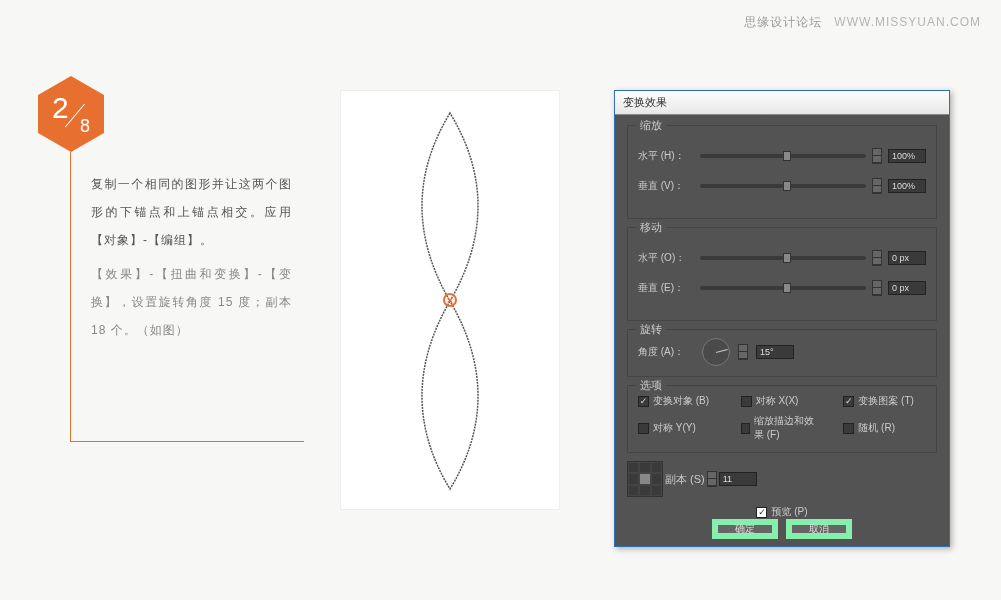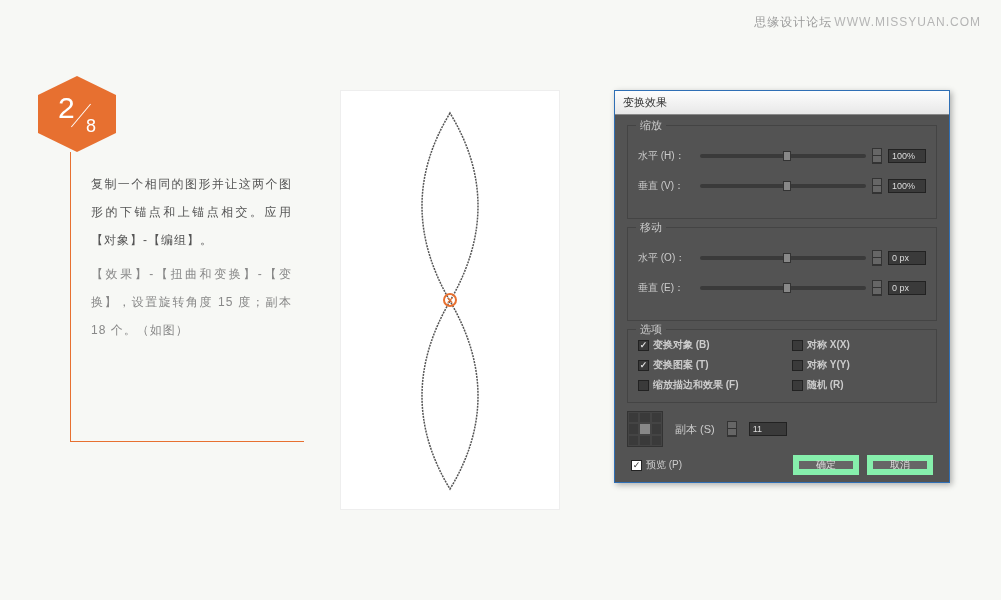--- a/index.html
+++ b/index.html
@@ -1,22 +1,22 @@
 <!DOCTYPE html>
 <html><head>
 <meta charset="utf-8">
 <style>
 * { margin: 0; padding: 0; box-sizing: border-box; }
 body { width: 1001px; height: 600px; background: #f7f8f5; font-family: "Microsoft YaHei", sans-serif; position: relative; overflow: hidden; }
 
 .watermark { position: absolute; top: 14px; right: 20px; font-size: 12px; color: #b5b5b5; letter-spacing: 1px; }
-.watermark .cn { color: #9a9a9a; margin-right: 2px; }
+.watermark .cn { color: #9a9a9a; margin-right: 12px; }
 
 .hexagon-wrap { position: absolute; top: 76px; left: 38px; width: 66px; height: 76px; }
-.hexagon { width: 78px; height: 76px; background: #e77030; clip-path: polygon(50% 0, 100% 25%, 100% 75%, 50% 100%, 0 75%, 0 25%); display: flex; align-items: center; justify-content: center; }
+.hexagon { width: 66px; height: 76px; background: #e77030; clip-path: polygon(50% 0, 100% 25%, 100% 75%, 50% 100%, 0 75%, 0 25%); display: flex; align-items: center; justify-content: center; }
 .hex-text { color: #fff; font-size: 26px; font-weight: 300; position: relative; }
 .hex-num { font-size: 30px; position: relative; top: -6px; left: -2px; }
 .hex-den { font-size: 18px; position: relative; top: 8px; left: 2px; }
 .hex-slash { position: absolute; width: 30px; height: 1px; background: #fff; transform: rotate(-50deg); top: 18px; left: 6px; }
 
 .instruction-box { position: absolute; top: 152px; left: 70px; width: 234px; height: 290px; border-left: 1px solid #e77030; border-bottom: 1px solid #e77030; padding: 18px 12px 18px 20px; }
 .instruction-box p { font-size: 12px; line-height: 28px; color: #555; text-align: justify; letter-spacing: 1px; margin-bottom: 6px; }
 .instruction-box .gray { color: #888; }
 
 .canvas-area { position: absolute; top: 90px; left: 340px; width: 220px; height: 420px; background: #fff; border: 1px solid #eee; }
@@ -34,32 +34,32 @@
 .slider { flex: 1; height: 4px; background: #3a3a3a; position: relative; border-radius: 2px; }
 .slider-thumb { position: absolute; top: -3px; width: 8px; height: 10px; background: #888; border: 1px solid #333; }
 .value-box { width: 38px; height: 14px; background: #3a3a3a; border: 1px solid #222; color: #ddd; font-size: 9px; padding: 1px 3px; }
 .spinner { width: 10px; height: 16px; background: #666; border: 1px solid #333; display: flex; flex-direction: column; }
 .spinner div { flex: 1; border-bottom: 1px solid #333; }
 
 .angle-row { display: flex; align-items: center; gap: 8px; }
 .angle-dial { width: 28px; height: 28px; border: 1px solid #777; border-radius: 50%; position: relative; background: #4a4a4a; }
 .angle-line { position: absolute; top: 50%; left: 50%; width: 12px; height: 1px; background: #ccc; transform-origin: left center; transform: rotate(-15deg); }
 
-.checkbox-grid { display: grid; grid-template-columns: 1fr 1fr; gap: 6px 20px; font-weight: bold; }
+.checkbox-grid { display: grid; grid-template-columns: 1fr 1fr 1fr; gap: 6px 20px; }
 .check-item { display: flex; align-items: center; gap: 4px; font-size: 10px; }
 .checkbox { width: 11px; height: 11px; border: 1px solid #222; background: #3a3a3a; display: inline-flex; align-items: center; justify-content: center; color: #ddd; font-size: 9px; }
 .checkbox.checked::after { content: "✓"; }
 
 .anchor-grid { width: 36px; height: 36px; border: 1px solid #333; display: grid; grid-template-columns: repeat(3,1fr); grid-template-rows: repeat(3,1fr); background: #3a3a3a; }
 .anchor-grid div { border: 1px solid #444; }
 .anchor-grid .sel { background: #888; }
 
-.copies-row { display: flex; align-items: center; gap: 12px; margin-top: 8px; }
-
-.footer { display: flex; align-items: center; justify-content: space-between; padding: 8px 4px 4px; }
+.copies-row { display: flex; align-items: center; gap: 2px; margin-top: 8px; }
+
+.footer { display: flex; align-items: center; padding: 8px 4px 4px; flex-direction: column; }
 .preview-check { display: flex; align-items: center; gap: 4px; font-size: 10px; }
 .preview-check .checkbox { background: #fff; color: #333; }
 .btn-group { display: flex; gap: 8px; }
 .btn { width: 66px; height: 20px; background: #666; border: 6px solid #86efac; color: #ddd; font-size: 10px; display: flex; align-items: center; justify-content: center; cursor: pointer; }
 </style>
 </head>
 <body>
 
 <div class="watermark">
   <span class="cn">思缘设计论坛</span><span>WWW.MISSYUAN.COM</span>
@@ -138,20 +138,34 @@
             <div class="slider-thumb" style="left:50%"></div>
           </div>
         <div class="spinner">
             <div></div>
             <div></div>
           </div>
         <div class="value-box">0 px</div>
       </div>
     </div>
 
+    <div class="section">
+      <div class="section-title">旋转</div>
+      <div class="angle-row">
+        <span class="row-label">角度 (A)：</span>
+        <div class="angle-dial">
+            <div class="angle-line"></div>
+          </div>
+        <div class="spinner">
+            <div></div>
+            <div></div>
+          </div>
+        <div class="value-box">15°</div>
+      </div>
+    </div>
 
     <div class="section">
       <div class="section-title">选项</div>
       <div class="checkbox-grid">
         <div class="check-item">
             <span class="checkbox checked"></span>
             <span>变换对象 (B)</span>
           </div>
         <div class="check-item">
             <span class="checkbox"></span>

